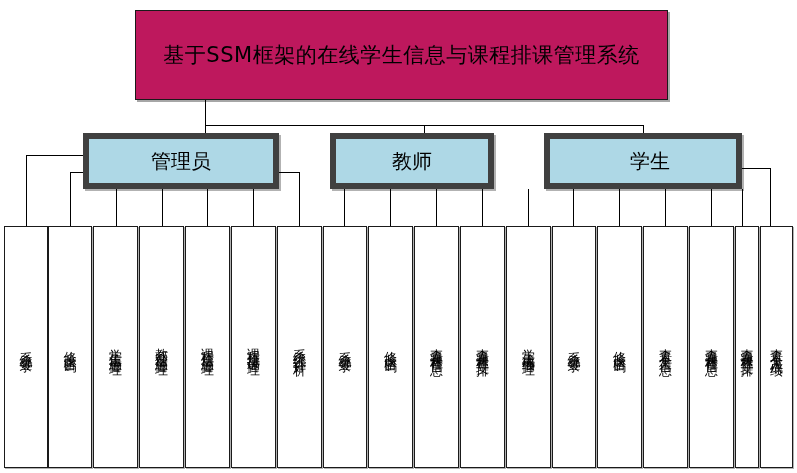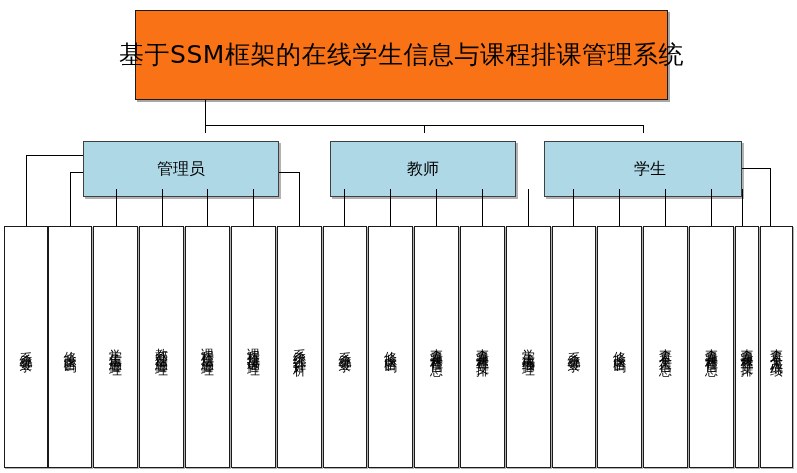--- a/index.html
+++ b/index.html
@@ -27,36 +27,35 @@
     display: flex;
     align-items: center;
     justify-content: center;
     text-align: center;
     color: #000000;
     line-height: 1.15;
   }
 
   
   .node-root {
-    background: #f97316;
+    background: #be185d;
     border: 1px solid #1a1a1a;
     box-shadow: 2px 2px 0 rgba(0,0,0,0.35);
-    font-size: 25px;
+    font-size: 21px;
     letter-spacing: 0.5px;
     padding: 0 14px;
     white-space: nowrap;
   }
 
   
   .node-role {
     background: #aed8e6;
-    border: 1px solid #404040;
+    border: 6px solid #404040;
     box-shadow: 2px 2px 0 rgba(0,0,0,0.30);
-    font-size: 16px;
-    margin-top: 8px;
+    font-size: 20px;
   }
 
   
   .node-leaf {
     background: #ffffff;
     border: 1px solid #1a1a1a;
     box-shadow: 1px 1px 0 rgba(0,0,0,0.30);
     font-size: 13px;
   }
   .node-leaf .vtext {
@@ -89,21 +88,21 @@
   <div class="line line-h" style="left:205px; top:125px; width:438px;"></div>
 
   <div class="line line-v" style="left:205px; top:125px; height:8px;"></div>
   <div class="line line-v" style="left:424px; top:125px; height:8px;"></div>
   <div class="line line-v" style="left:643px; top:125px; height:8px;"></div>
 
   <div class="node node-role" style="left:83px; top:133px; width:196px; height:56px;">
     <span>管理员</span>
   </div>
 
-  <div class="node node-role" style="left:330px; top:133px; width:186px; height:56px;">
+  <div class="node node-role" style="left:330px; top:133px; width:164px; height:56px;">
     <span>教师</span>
   </div>
 
   <div class="node node-role" style="left:544px; top:133px; width:198px; height:56px;padding-left:14px;">
     <span>学生</span>
   </div>
 
   <div class="line line-h" style="left:26px; top:155px; width:57px;"></div>
   <div class="line line-v" style="left:26px; top:155px; height:71px;"></div>
 

